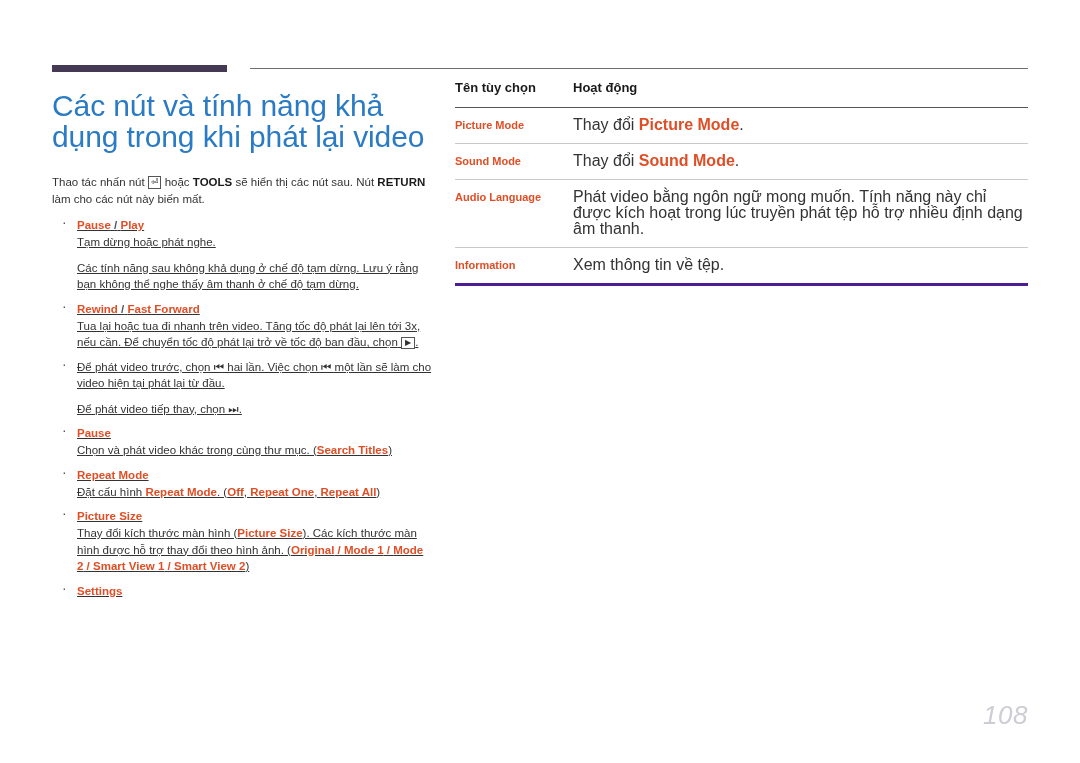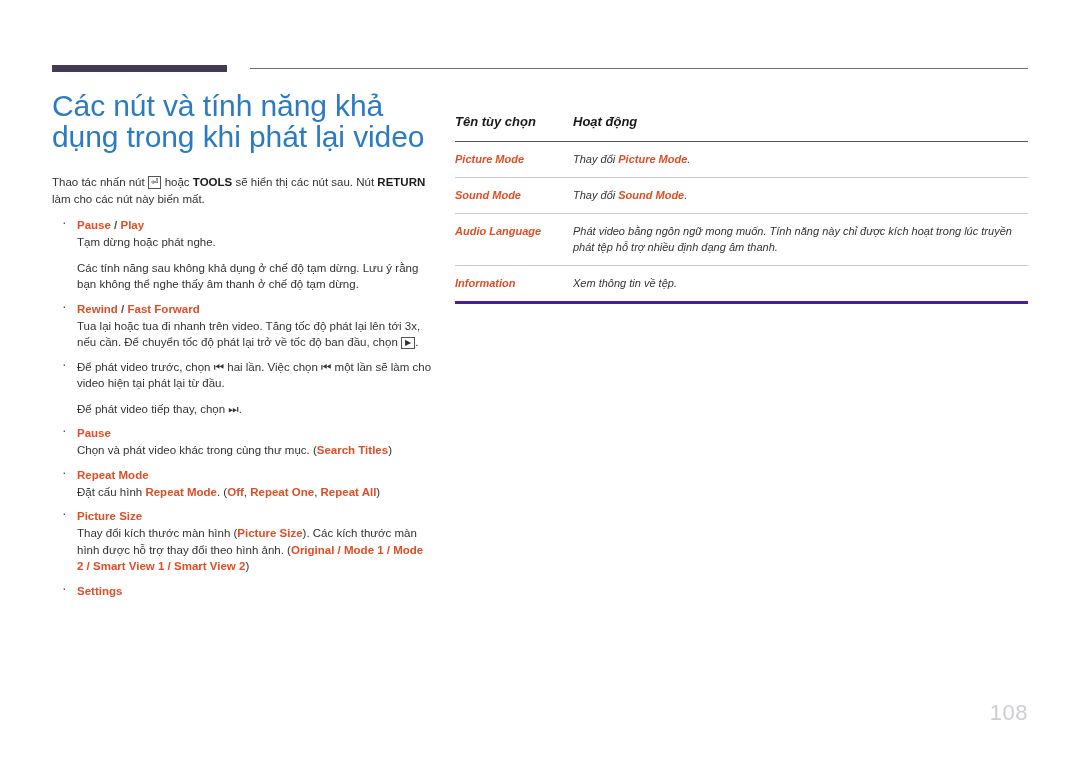--- a/index.html
+++ b/index.html
@@ -71,20 +71,21 @@
   
   ul.blist {
     list-style: none;
     margin: 0;
     padding: 0;
   }
   ul.blist > li {
     position: relative;
     padding-left: 25px;
     margin-bottom: 8px;
+    text-decoration: underline;
   }
   ul.blist > li::before {
     content: "\00B7";
     position: absolute;
     left: 10px;
     top: -3px;
     font-size: 14px;
     color: #555;
   }
   .bl-title {
@@ -110,63 +111,63 @@
     font-size: 8px;
     line-height: 8px;
     padding: 1px 3px;
     vertical-align: 1px;
   }
 
   
   .right-col {
     position: absolute;
     left: 455px;
-    top: 114px;
+    top: 80px;
     width: 573px;
-    font-style: italic;
   }
   table.opt {
     border-collapse: collapse;
     width: 100%;
     table-layout: fixed;
   }
   table.opt col.c1 { width: 118px; }
   table.opt th {
     text-align: left;
     font-size: 13px;
     font-weight: bold;
     color: #1a1a1a;
     padding: 0 0 12px 0;
     vertical-align: top;
   }
   table.opt thead tr th { border-bottom: 1.6px solid #555555; }
   table.opt td {
-    font-size: 11px;
+    font-size: 16px;
     line-height: 16px;
     color: #333333;
     padding: 9px 0 10px 0;
     vertical-align: top;
     border-bottom: 1px solid #c9c9c9;
   }
   table.opt tr.last-row td { border-bottom: 3px solid #4c1d95; }
   table.opt td.k {
     color: #e04e26;
     font-weight: bold;
     font-size: 11px;
     padding-right: 6px;
   }
 
   
   .page-num {
     position: absolute;
     right: 52px;
     top: 700px;
-    font-size: 22px;
+    font-size: 26px;
     color: #cdcdd3;
     letter-spacing: 0.5px;
+    font-style: italic;
   }
 </style>
 </head>
 <body>
 
 <div class="hdr-bar-dark"></div>
 <div class="hdr-bar-thin"></div>
 
 <div class="left-col">
 

